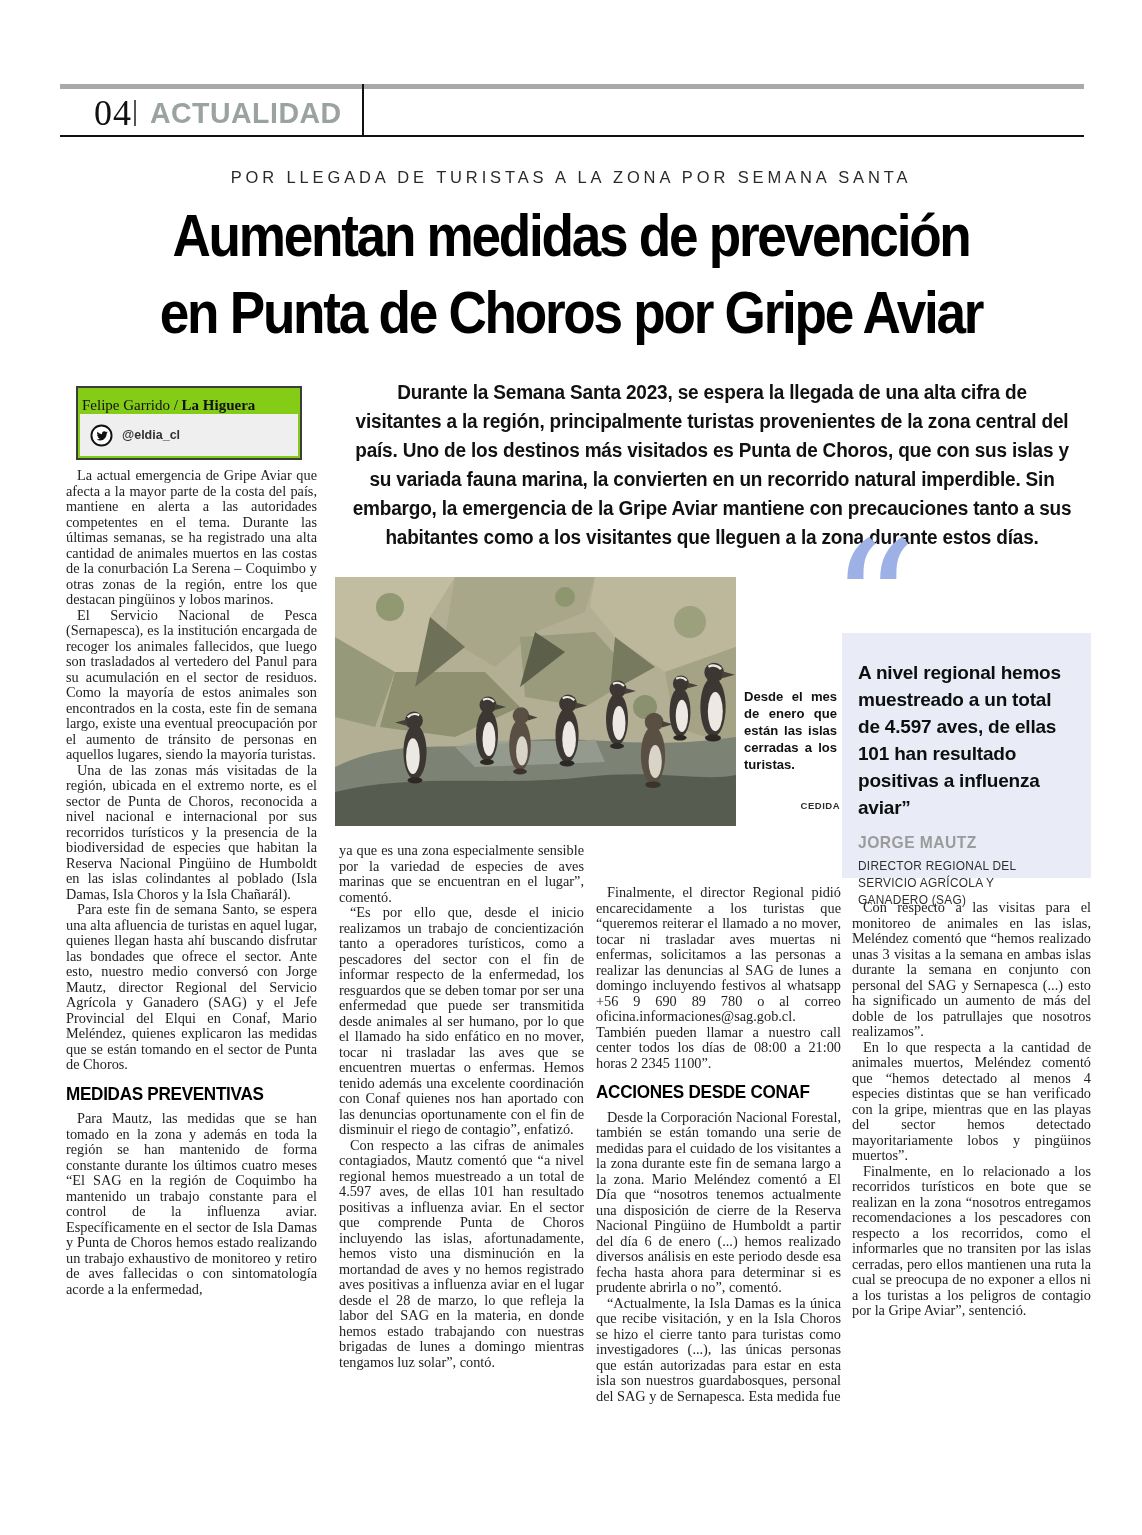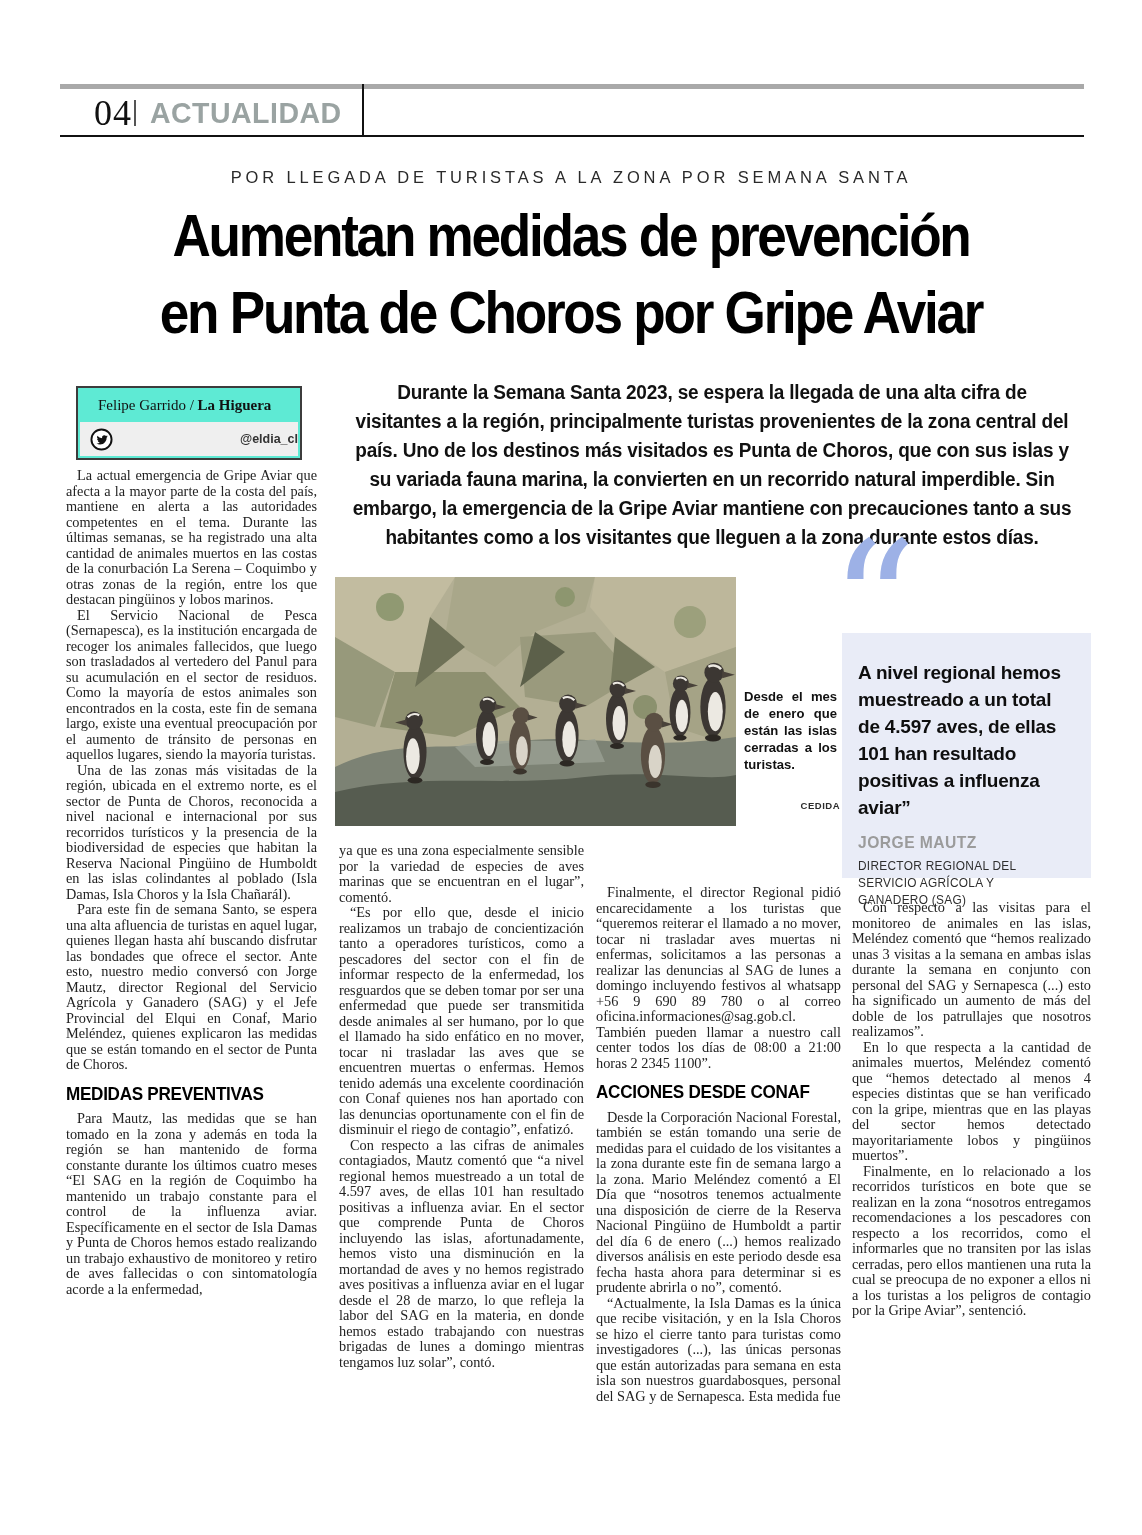--- a/index.html
+++ b/index.html
@@ -51,27 +51,27 @@
     position: absolute; left: 76px; top: 198px; width: 990px;
     text-align: center; font-size: 59px; font-weight: 700;
     letter-spacing: -2.5px; line-height: 1.3; color: #000;
     transform: scaleX(0.90); transform-origin: center top;
   }
   .headline .hl-line { display: block; }
 
   
   .byline-box {
     position: absolute; left: 76px; top: 386px; width: 226px; height: 74px;
-    border: 2px solid #3c3c3c; background: #5eead4; padding: 9px 12px 0 20px;
+    border: 2px solid #3c3c3c; background: #84cc16; padding: 9px 12px 0 4px;
   }
   .byline-name { font-family: "Liberation Serif", serif; font-size: 15px; color: #111; }
   .byline-name b { font-weight: 700; }
   .byline-strip {
-    position: absolute; left: 2px; right: 2px; bottom: 2px; height: 34px;
-    background: #efefef; display: flex; align-items: center; padding-left: 10px; gap: 9px; justify-content: space-between;
+    position: absolute; left: 2px; right: 2px; bottom: 2px; height: 42px;
+    background: #efefef; display: flex; align-items: center; padding-left: 10px; gap: 9px;
   }
   .tw-handle { font-size: 12.5px; font-weight: 700; color: #333; }
 
   
   .lede {
     position: absolute; left: 333px; top: 378px; width: 758px;
     text-align: center; font-size: 20px; font-weight: 700; color: #111;
     line-height: 29px; letter-spacing: -0.2px;
     transform: scaleX(0.95); transform-origin: center top;
   }
@@ -234,21 +234,21 @@
   <div class="col col-2">
     <p class="noindent">ya que es una zona especialmente sensible por la variedad de especies de aves marinas que se encuentran en el lugar”, comentó.</p>
     <p>“Es por ello que, desde el inicio realizamos un trabajo de concientización tanto a operadores turísticos, como a pescadores del sector con el fin de informar respecto de la enfermedad, los resguardos que se deben tomar por ser una enfermedad que puede ser transmitida desde animales al ser humano, por lo que el llamado ha sido enfático en no mover, tocar ni trasladar las aves que se encuentren muertas o enfermas. Hemos tenido además una excelente coordinación con Conaf quienes nos han aportado con las denuncias oportunamente con el fin de disminuir el riego de contagio”, enfatizó.</p>
     <p>Con respecto a las cifras de animales contagiados, Mautz comentó que “a nivel regional hemos muestreado a un total de 4.597 aves, de ellas 101 han resultado positivas a influenza aviar. En el sector que comprende Punta de Choros incluyendo las islas, afortunadamente, hemos visto una disminución en la mortandad de aves y no hemos registrado aves positivas a influenza aviar en el lugar desde el 28 de marzo, lo que refleja la labor del SAG en la materia, en donde hemos estado trabajando con nuestras brigadas de lunes a domingo mientras tengamos luz solar”, contó.</p>
   </div>
 
   <div class="col col-3">
     <p>Finalmente, el director Regional pidió encarecidamente a los turistas que “queremos reiterar el llamado a no mover, tocar ni trasladar aves muertas ni enfermas, solicitamos a las personas a realizar las denuncias al SAG de lunes a domingo incluyendo festivos al whatsapp +56 9 690 89 780 o al correo oficina.informaciones@sag.gob.cl. También pueden llamar a nuestro call center todos los días de 08:00 a 21:00 horas 2 2345 1100”.</p>
     <div class="subhead">ACCIONES DESDE CONAF</div>
     <p>Desde la Corporación Nacional Forestal, también se están tomando una serie de medidas para el cuidado de los visitantes a la zona durante este fin de semana largo a la zona. Mario Meléndez comentó a El Día que “nosotros tenemos actualmente una disposición de cierre de la Reserva Nacional Pingüino de Humboldt a partir del día 6 de enero (...) hemos realizado diversos análisis en este periodo desde esa fecha hasta ahora para determinar si es prudente abrirla o no”, comentó.</p>
-    <p>“Actualmente, la Isla Damas es la única que recibe visitación, y en la Isla Choros se hizo el cierre tanto para turistas como investigadores (...), las únicas personas que están autorizadas para semana en esta isla son nuestros guardabosques, personal del SAG y de Sernapesca. Esta medida fue</p>
+    <p>“Actualmente, la Isla Damas es la única que recibe visitación, y en la Isla Choros se hizo el cierre tanto para turistas como investigadores (...), las únicas personas que están autorizadas para estar en esta isla son nuestros guardabosques, personal del SAG y de Sernapesca. Esta medida fue</p>
   </div>
 
   <div class="col col-4">
     <p>Con respecto a las visitas para el monitoreo de animales en las islas, Meléndez comentó que “hemos realizado unas 3 visitas a la semana en ambas islas durante la semana en conjunto con personal del SAG y Sernapesca (...) esto ha significado un aumento de más del doble de los patrullajes que nosotros realizamos”.</p>
     <p>En lo que respecta a la cantidad de animales muertos, Meléndez comentó que “hemos detectado al menos 4 especies distintas que se han verificado con la gripe, mientras que en las playas del sector hemos detectado mayoritariamente lobos y pingüinos muertos”.</p>
     <p>Finalmente, en lo relacionado a los recorridos turísticos en bote que se realizan en la zona “nosotros entregamos recomendaciones a los pescadores con respecto a los recorridos, como el informarles que no transiten por las islas cerradas, pero ellos mantienen una ruta la cual se preocupa de no exponer a ellos ni a los turistas a los peligros de contagio por la Gripe Aviar”, sentenció.</p>
   </div>
 
 </div>
 

